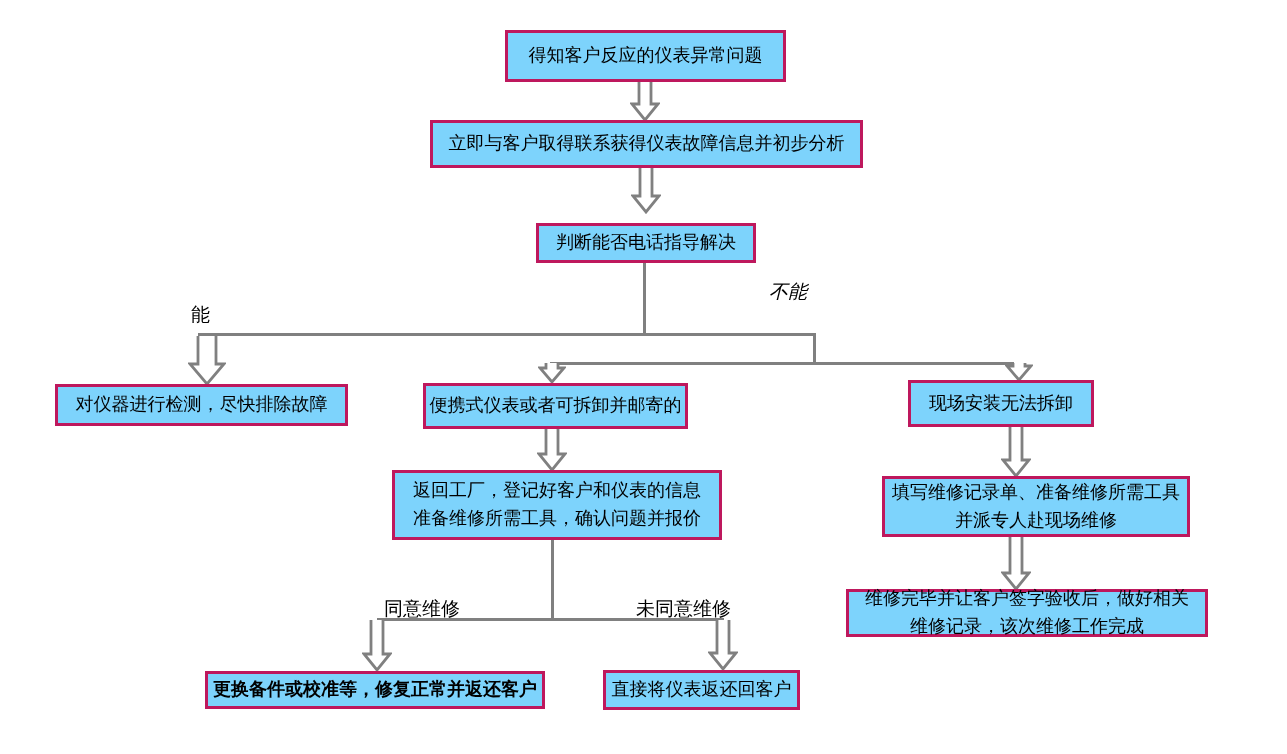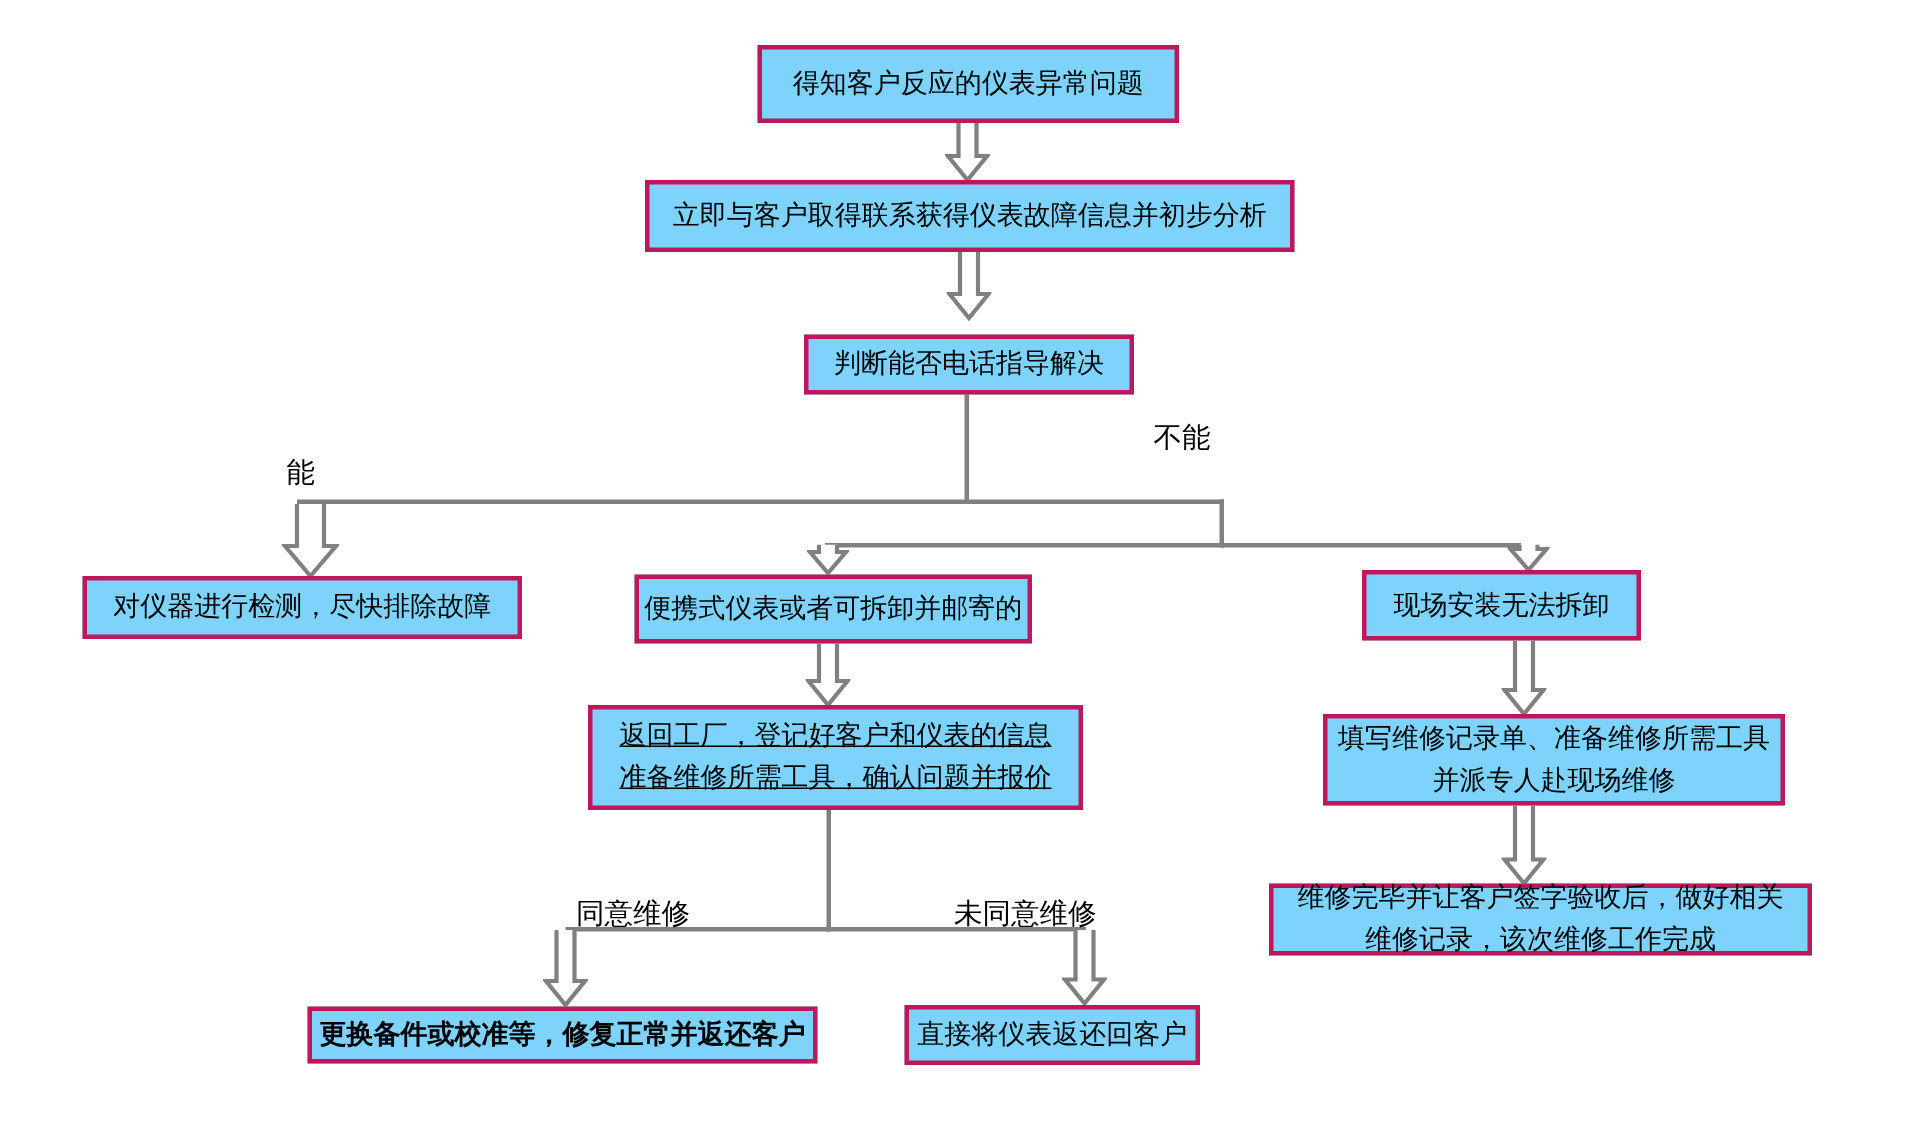--- a/index.html
+++ b/index.html
@@ -108,21 +108,21 @@
   </div>
 
   <div class="node" style="left:423px;top:383px;width:265px;height:46px;">
     <span>便携式仪表或者可拆卸并邮寄的</span>
   </div>
 
   <div class="node" style="left:908px;top:380px;width:186px;height:47px;">
     <span>现场安装无法拆卸</span>
   </div>
 
-  <div class="node" style="left:392px;top:470px;width:330px;height:70px;text-decoration:underline;">
+  <div class="node" style="left:392px;top:470px;width:330px;height:70px;">
     <span>返回工厂，登记好客户和仪表的信息</span>
     <span>准备维修所需工具，确认问题并报价</span>
   </div>
 
   <div class="node" style="left:882px;top:476px;width:308px;height:61px;">
     <span>填写维修记录单、准备维修所需工具</span>
     <span>并派专人赴现场维修</span>
   </div>
 
   <div class="node" style="left:846px;top:589px;width:362px;height:48px;">
@@ -132,17 +132,17 @@
 
   <div class="node" style="left:205px;top:671px;width:340px;height:38px;font-weight:bold;">
     <span>更换备件或校准等，修复正常并返还客户</span>
   </div>
 
   <div class="node" style="left:603px;top:670px;width:197px;height:40px;">
     <span>直接将仪表返还回客户</span>
   </div>
 
   <div class="edge-label" style="left:191px;top:302px;">能</div>
-  <div class="edge-label" style="left:769px;top:279px;">不能</div>
+  <div class="edge-label" style="left:769px;top:279px;font-style:italic;">不能</div>
   <div class="edge-label" style="left:348px;top:596px;margin-left:36px;">同意维修</div>
   <div class="edge-label" style="left:636px;top:596px;">未同意维修</div>
 
 </div>
 
 </body></html>

